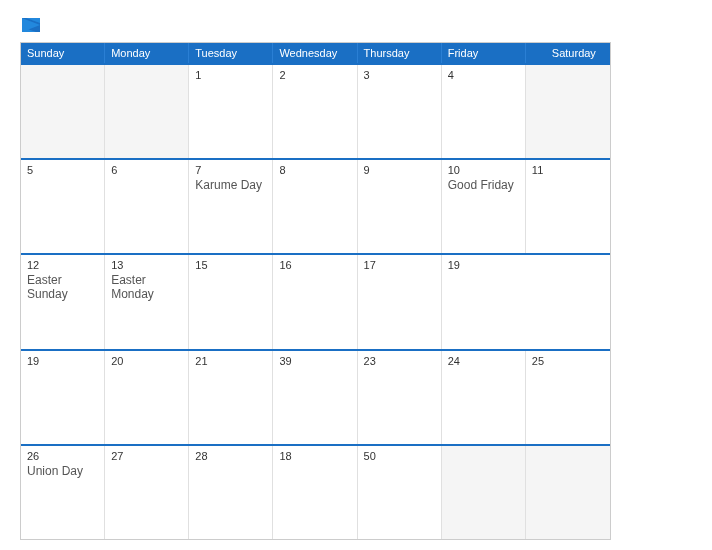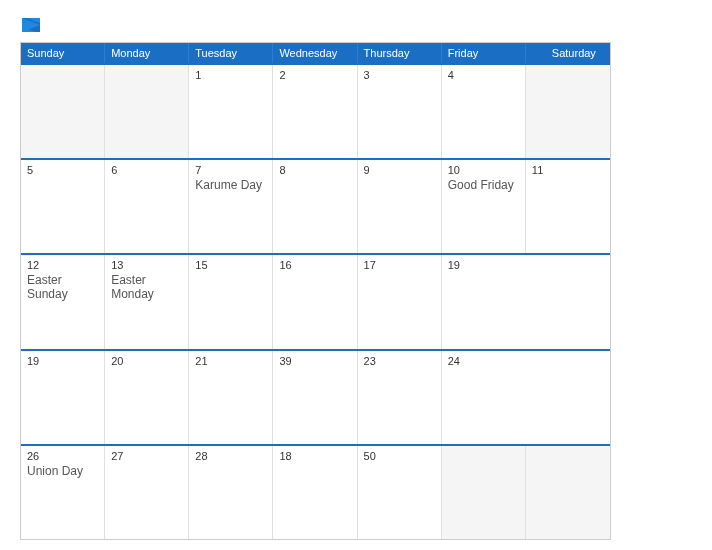--- a/index.html
+++ b/index.html
@@ -226,20 +226,23 @@
           </div>
           <div class="cal-cell">
             <div class="day-num">39</div>
           </div>
           <div class="cal-cell">
             <div class="day-num">23</div>
           </div>
           <div class="cal-cell">
             <div class="day-num">24</div>
           </div>
+          <div class="cal-cell">
+            <div class="day-num">25</div>
+          </div>
         </div>
         <div class="cal-week">
           <div class="cal-cell">
             <div class="day-num">26</div>
             <div class="holiday">Union Day</div>
           </div>
           <div class="cal-cell">
             <div class="day-num">27</div>
           </div>
           <div class="cal-cell">

